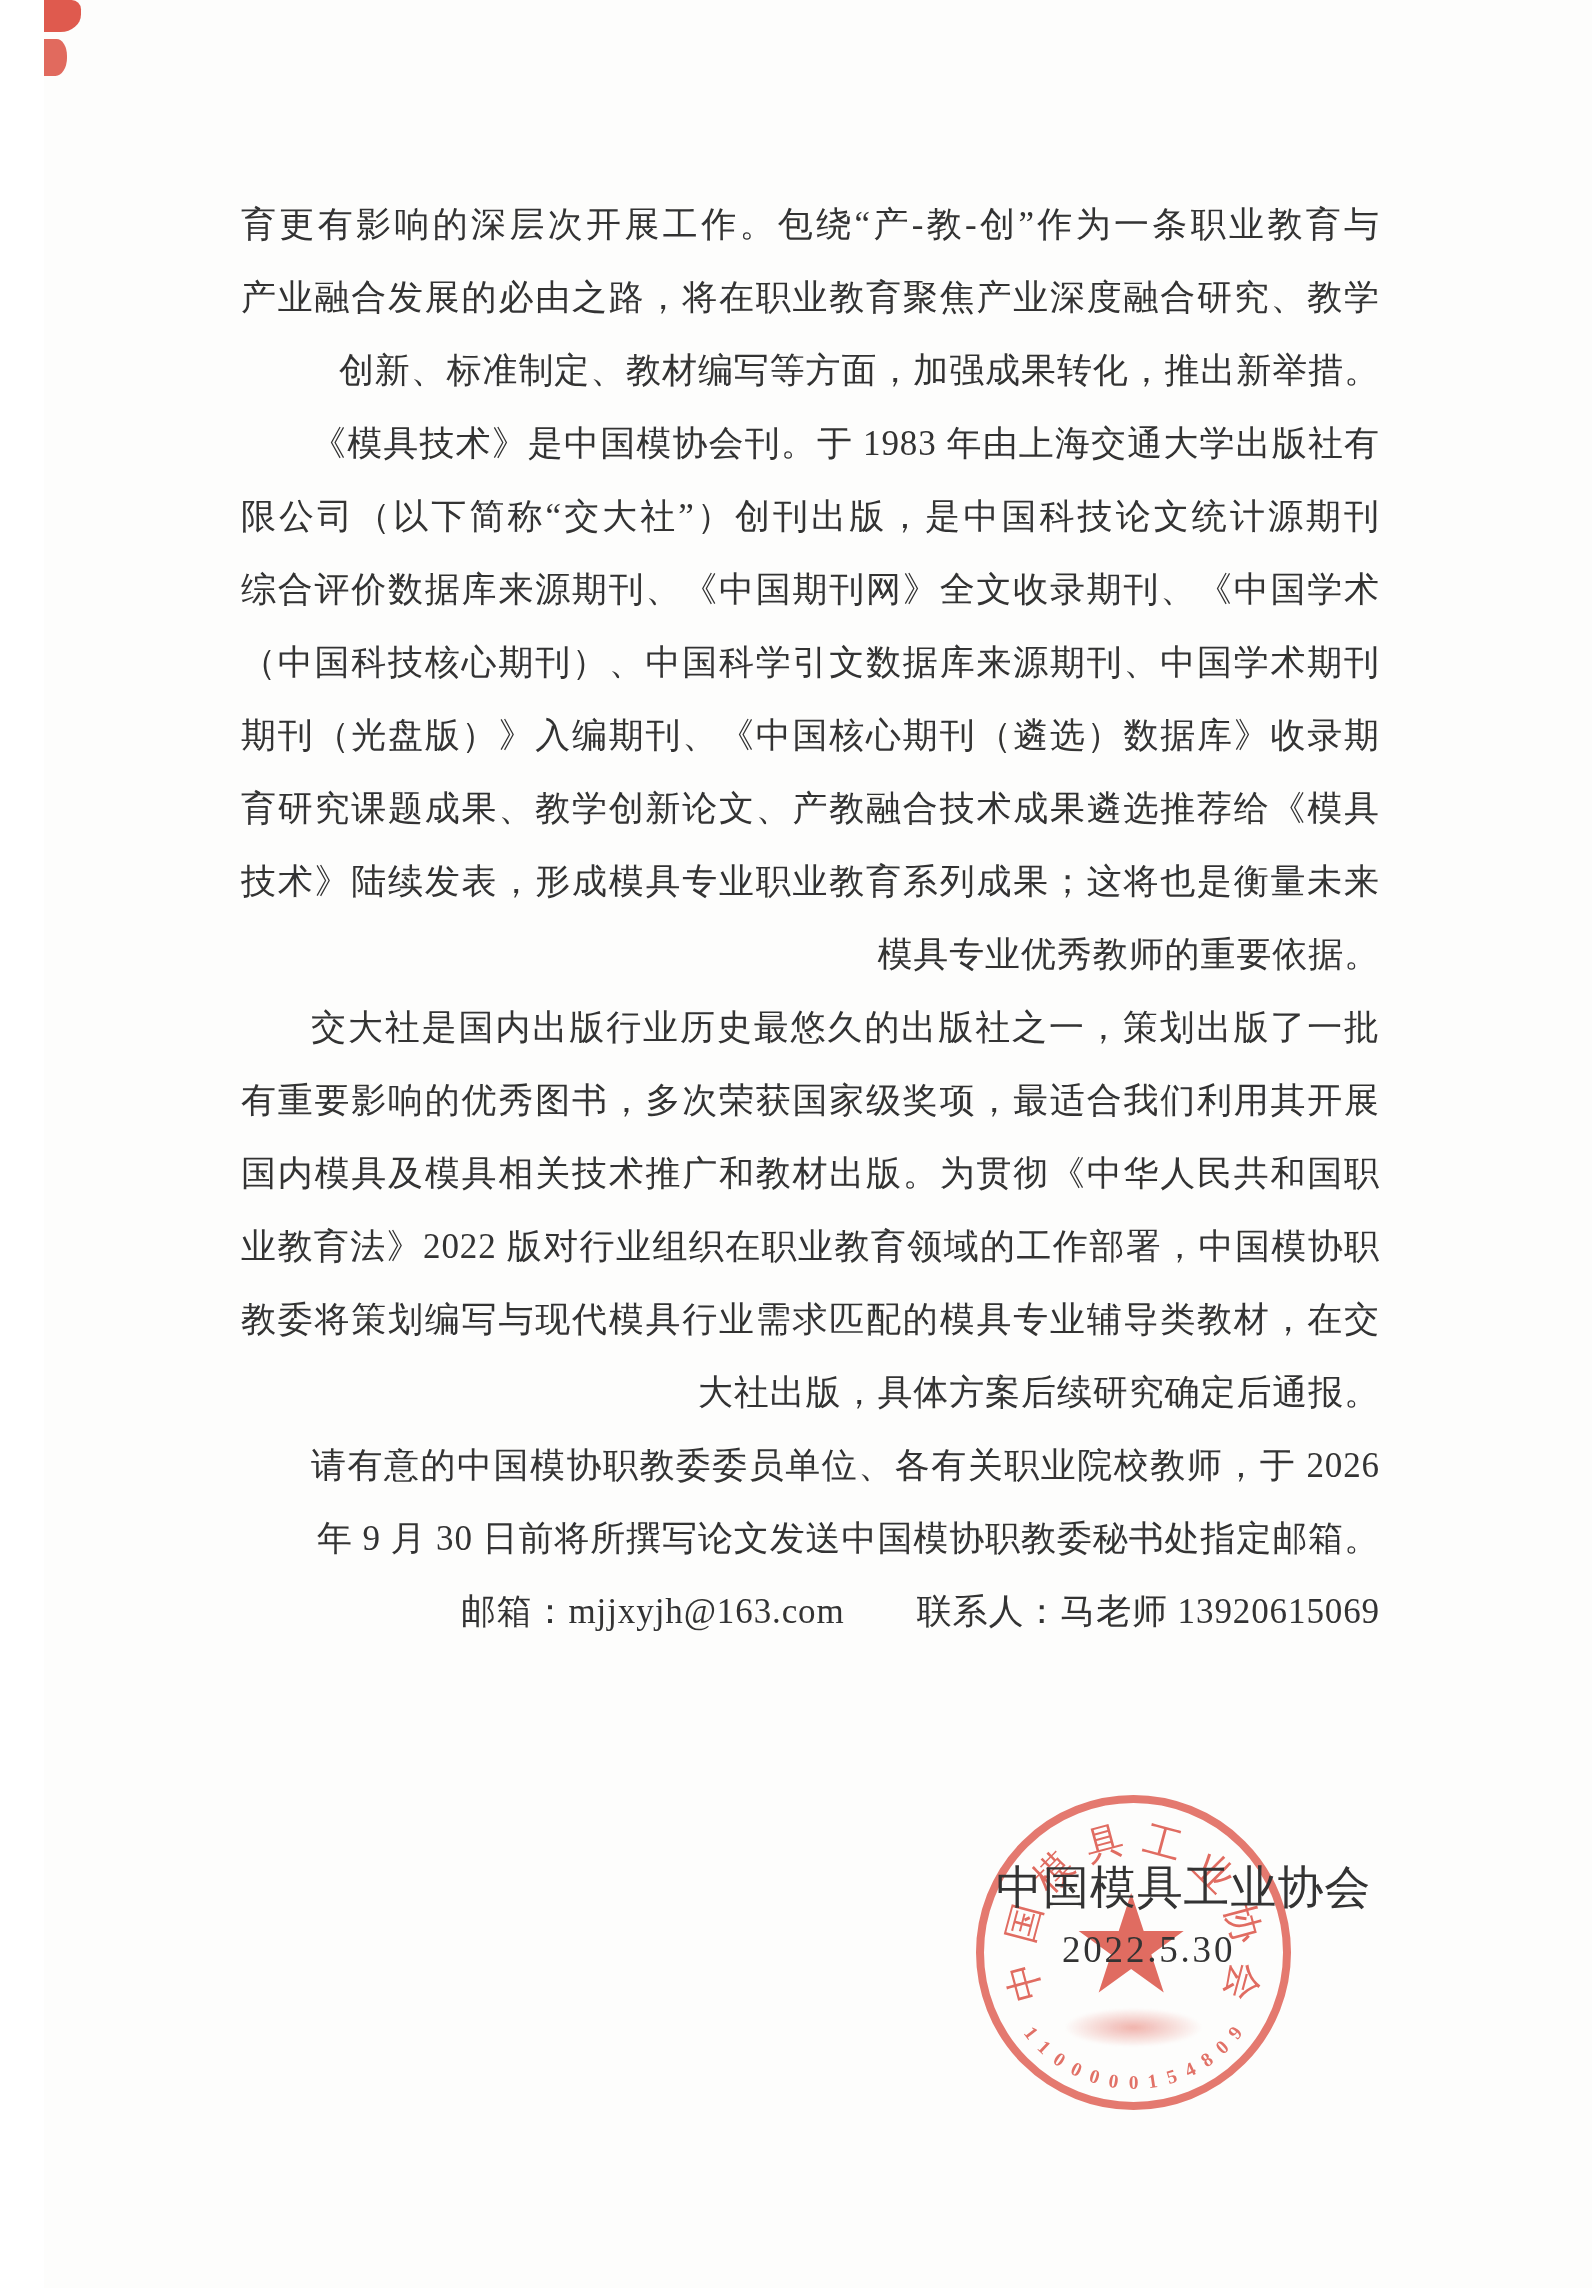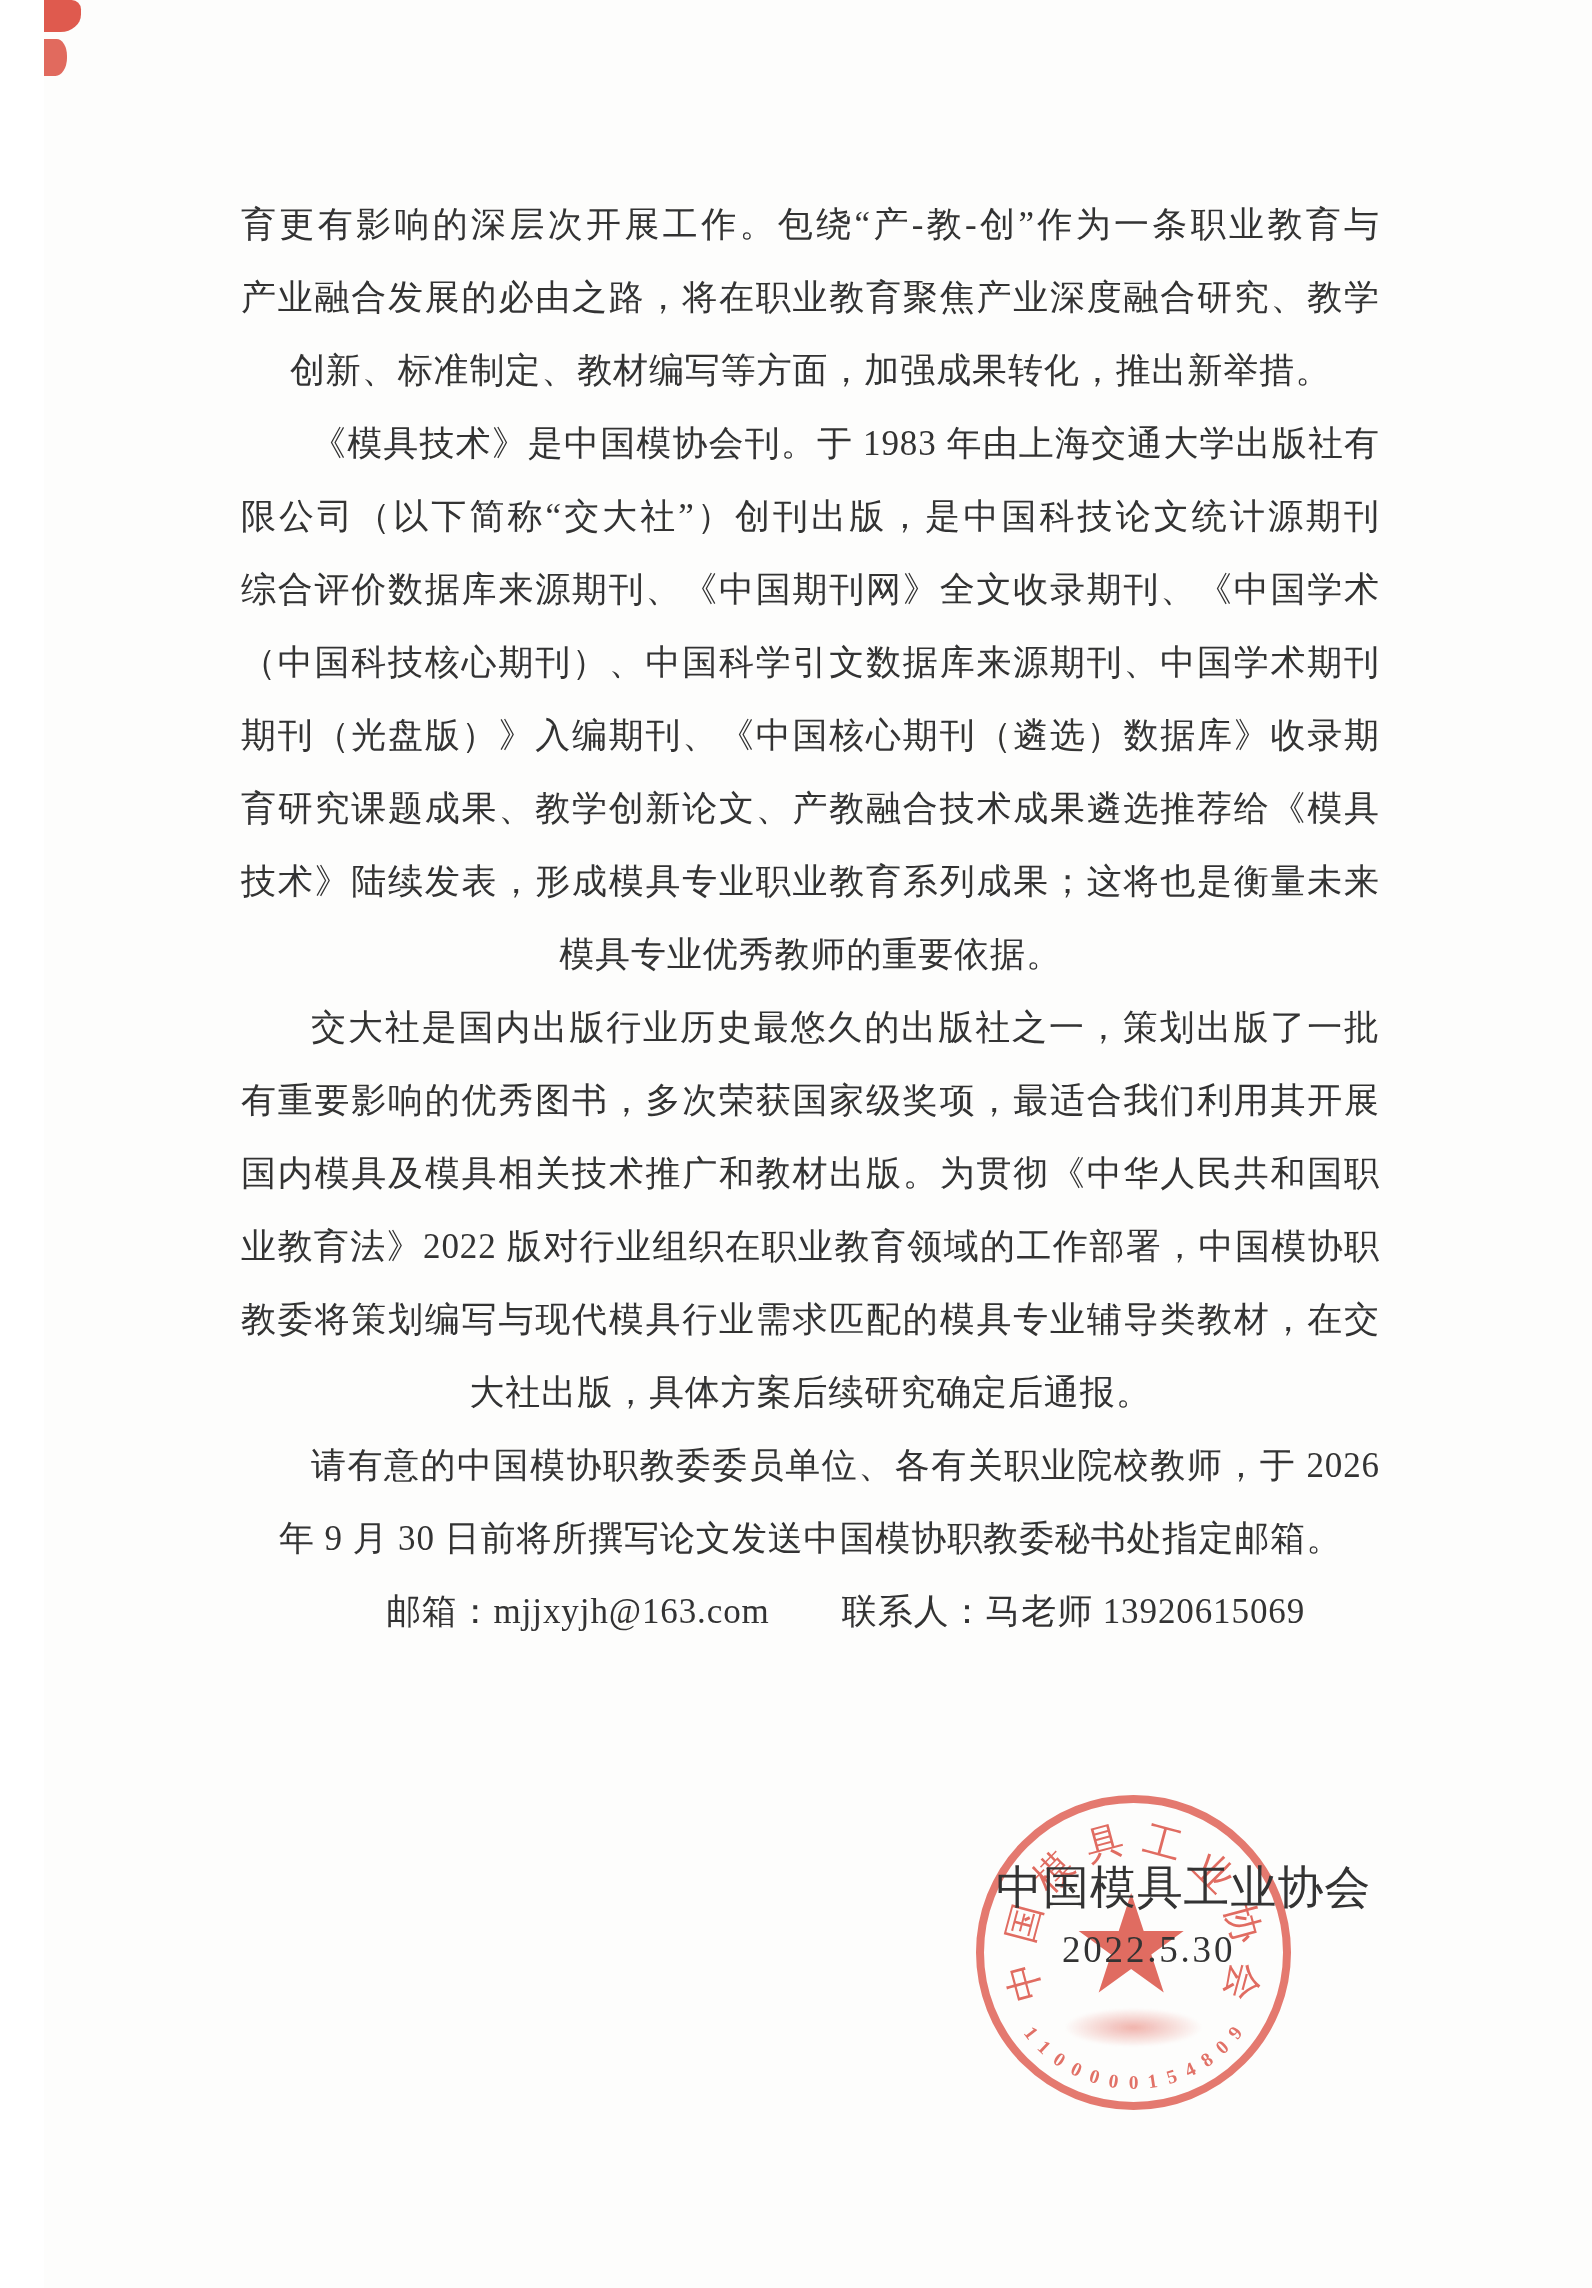--- a/index.html
+++ b/index.html
@@ -20,21 +20,21 @@
     letter-spacing:0.9px;
   }
   .line{
     text-align:justify;
     text-align-last:justify;
     text-justify:inter-character;
     height:73px;
     overflow:visible;
   }
   .line.short{
-    text-align:center;
+    text-align:right;
     text-align-last:auto;
   }
   .line.indent{ text-indent:2em; }
   .contact .sep{ display:inline-block; width:72px; }
   
   .sig-org{
     position:absolute;left:952px;top:1857px;
     font-size:46px;letter-spacing:0.9px;z-index:3;
   }
   .sig-date{

